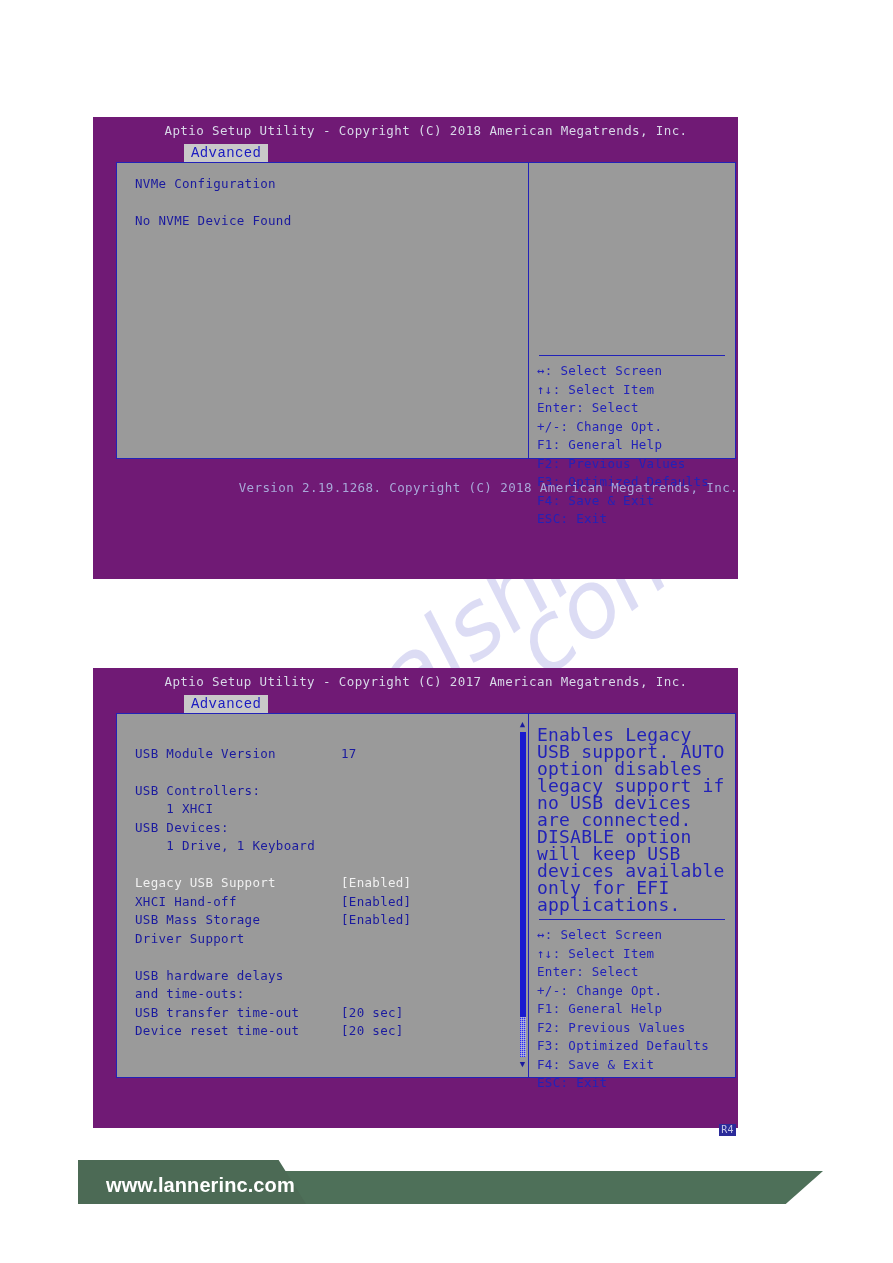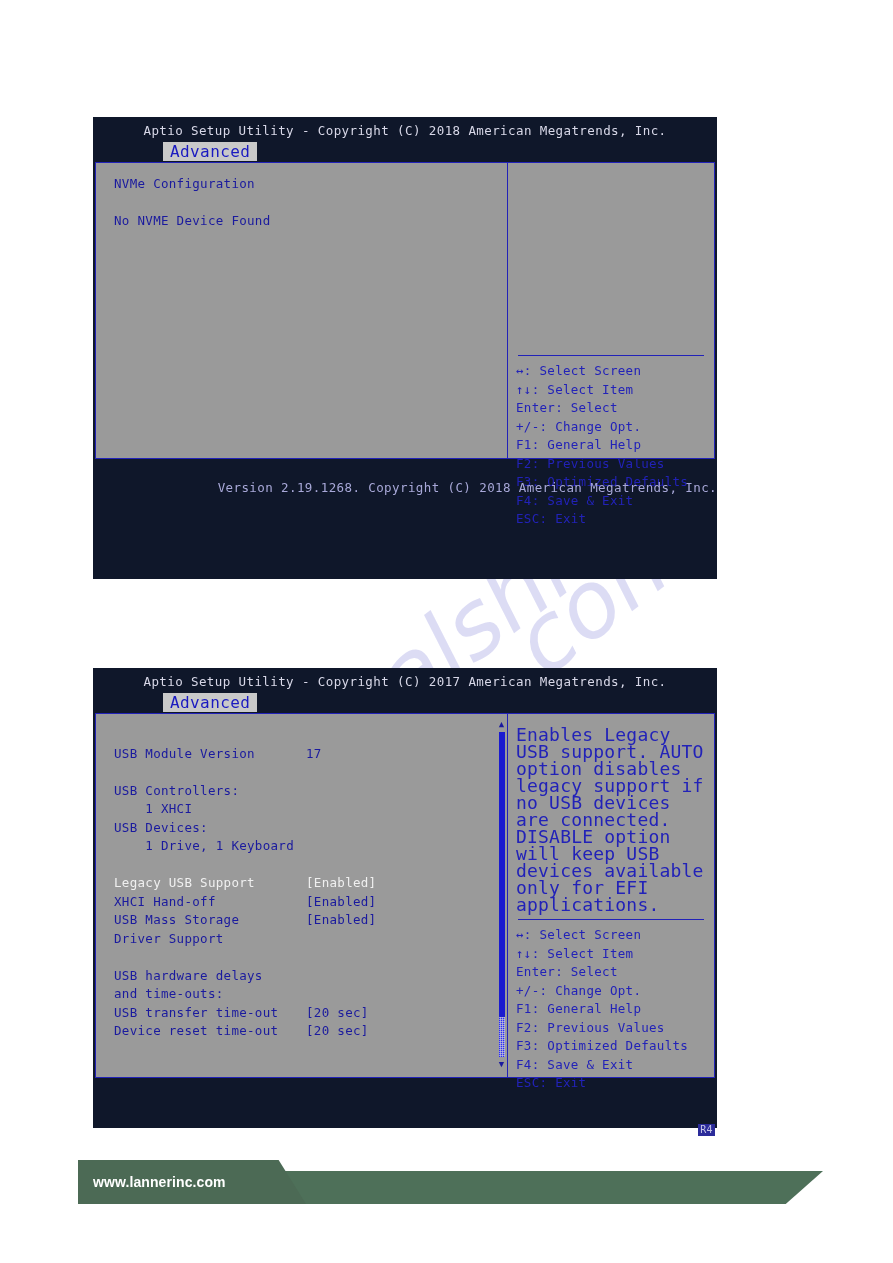--- a/index.html
+++ b/index.html
@@ -42,23 +42,24 @@
   .wm2 {
     left: 340px; top: 250px;
     font-size: 92px;
     transform: rotate(-38deg);
   }
 
   
   .bios {
     position: absolute;
     width: 624px;
-    background: #0f172a;
+    background: #701a75;
     font-family: "DejaVu Sans Mono", "Liberation Mono", monospace;
     z-index: 10;
+    padding-left: 21px;
   }
   .bios-1 { left: 93px; top: 117px; height: 462px; }
   .bios-2 { left: 93px; top: 668px; height: 460px; }
 
   .bios-titlebar {
     height: 22px;
     line-height: 22px;
     text-align: center;
     color: #d8d8e8;
     font-size: 12.5px;
@@ -67,24 +68,25 @@
   }
   .bios-tabrow {
     height: 20px;
     position: relative;
     padding-left: 70px;
   }
   .bios-tab {
     display: inline-block;
     background: #c9c9c9;
     color: #1a1ac0;
-    font-size: 16px;
+    font-size: 14px;
     line-height: 19px;
     padding: 0 7px;
     letter-spacing: 0.4px;
+    font-family: Liberation Mono, monospace;
   }
   .bios-body {
     position: relative;
     background: #9a9a9a;
     margin: 0 2px;
     border: 1px solid #2222b8;
     display: flex;
     box-sizing: border-box;
   }
   .bios-1 .bios-body { height: 297px; }
@@ -110,21 +112,21 @@
     color: #2222b8;
     white-space: pre;
     letter-spacing: 0.3px;
   }
   .line.dark  { color: #1a1a9e; }
   .line.white { color: #f0f0f0; }
   .line.blank { color: transparent; }
 
   .kv { display: flex; }
   .kv .k { width: 192px; flex: 0 0 192px; }
-  .kv .v { flex: 0 0 auto; }
+  .kv .v { flex: 0 0 auto; margin-left: 14px; }
 
   .help-text {
     font-size: 18px;
     line-height: 17px;
     color: #2222b8;
     letter-spacing: 0.2px;
   }
   .help-sep {
     border-top: 1px solid #2222b8;
     margin: 6px 2px 6px 2px;
@@ -222,24 +224,24 @@
     position: absolute;
     left: 78px;
     top: 8px;
     width: 228px;
     height: 44px;
     background: #4c6a55;
     clip-path: polygon(0 0, 88% 0, 100% 100%, 0 100%);
   }
   .fb-url {
     position: absolute;
-    left: 93px;
+    left: 106px;
     top: 22px;
     color: #ffffff;
-    font-size: 14px;
+    font-size: 20px;
     font-weight: bold;
     font-family: "Liberation Sans", sans-serif;
     letter-spacing: 0.1px;
   }
 </style>
 </head>
 <body>
 
 <div class="watermark">
   <span class="wm1">manualshive</span>

